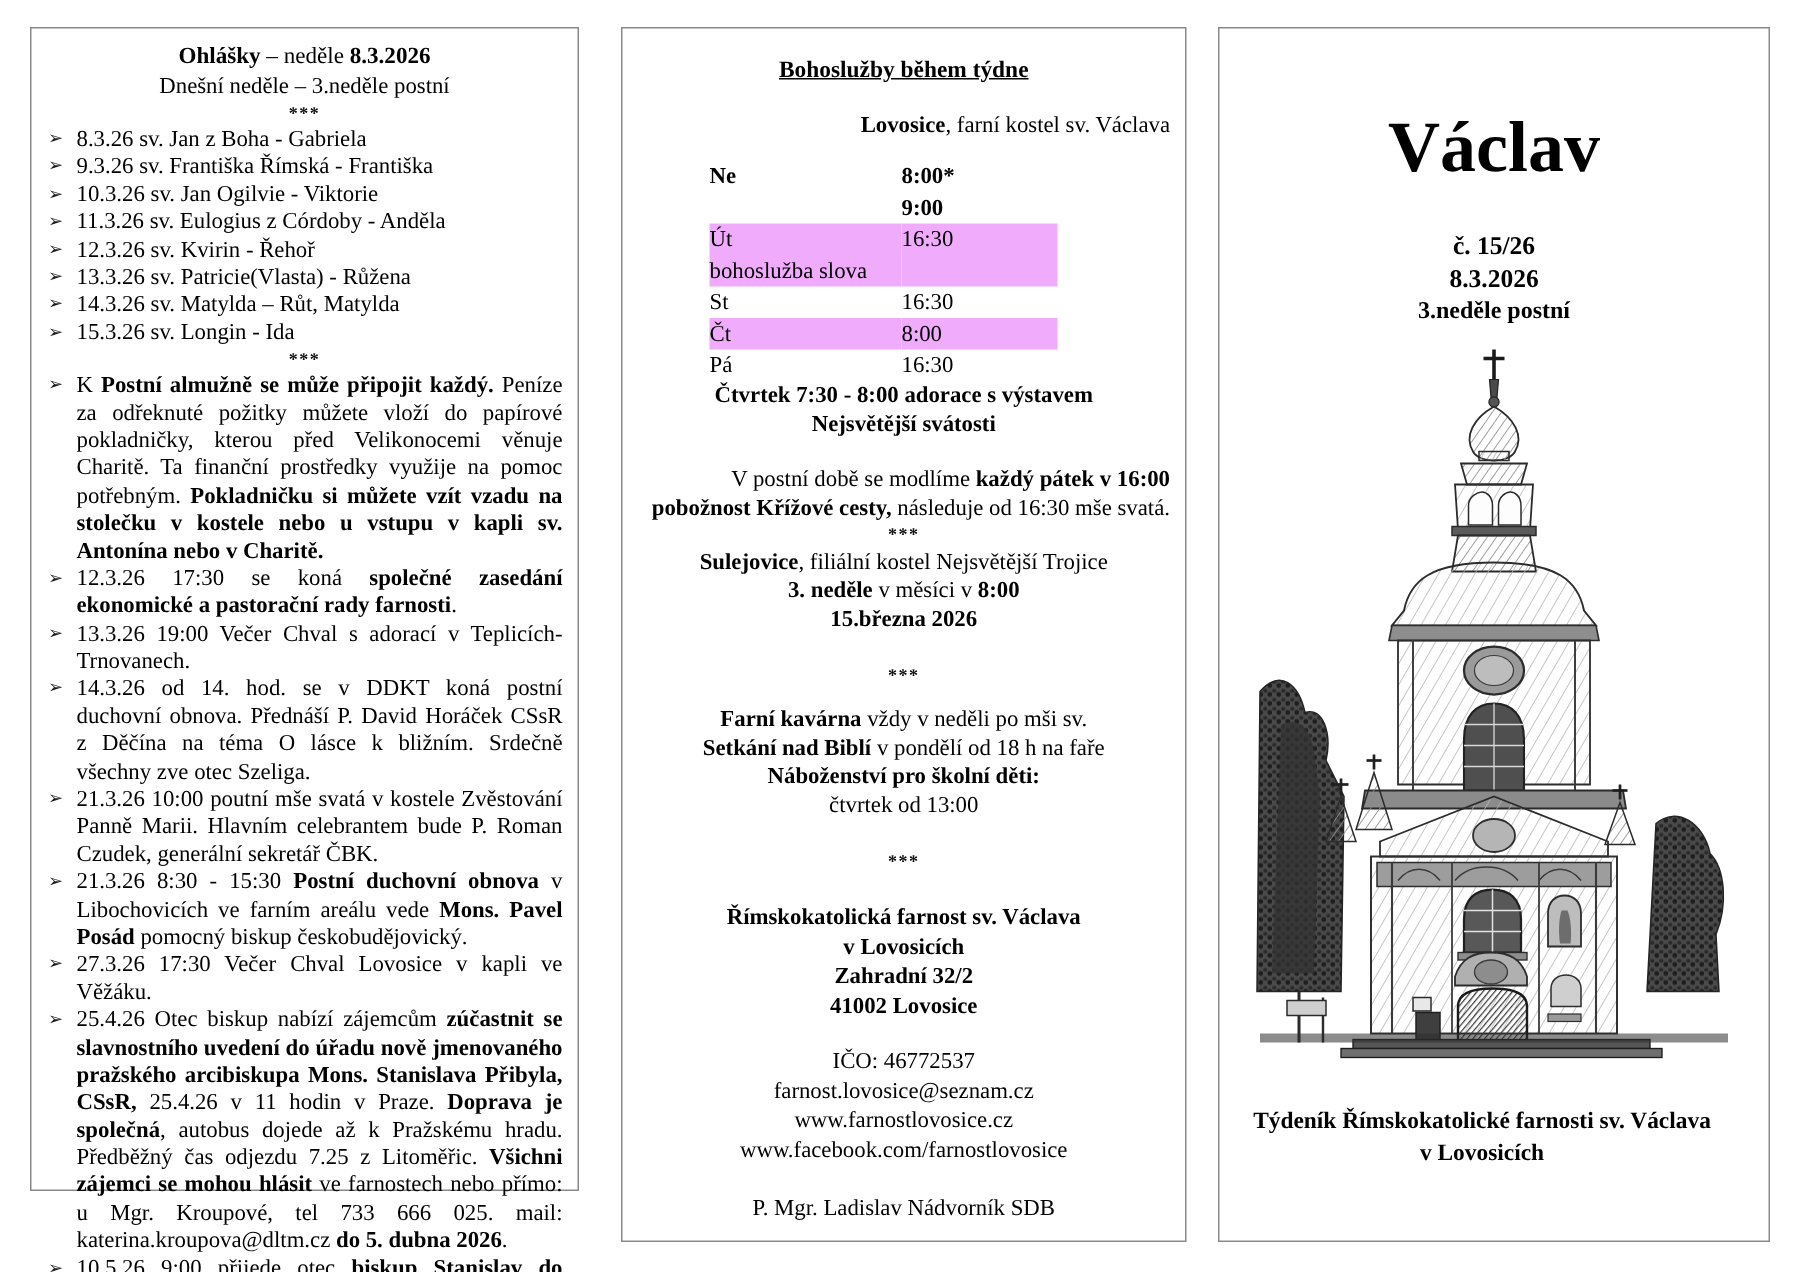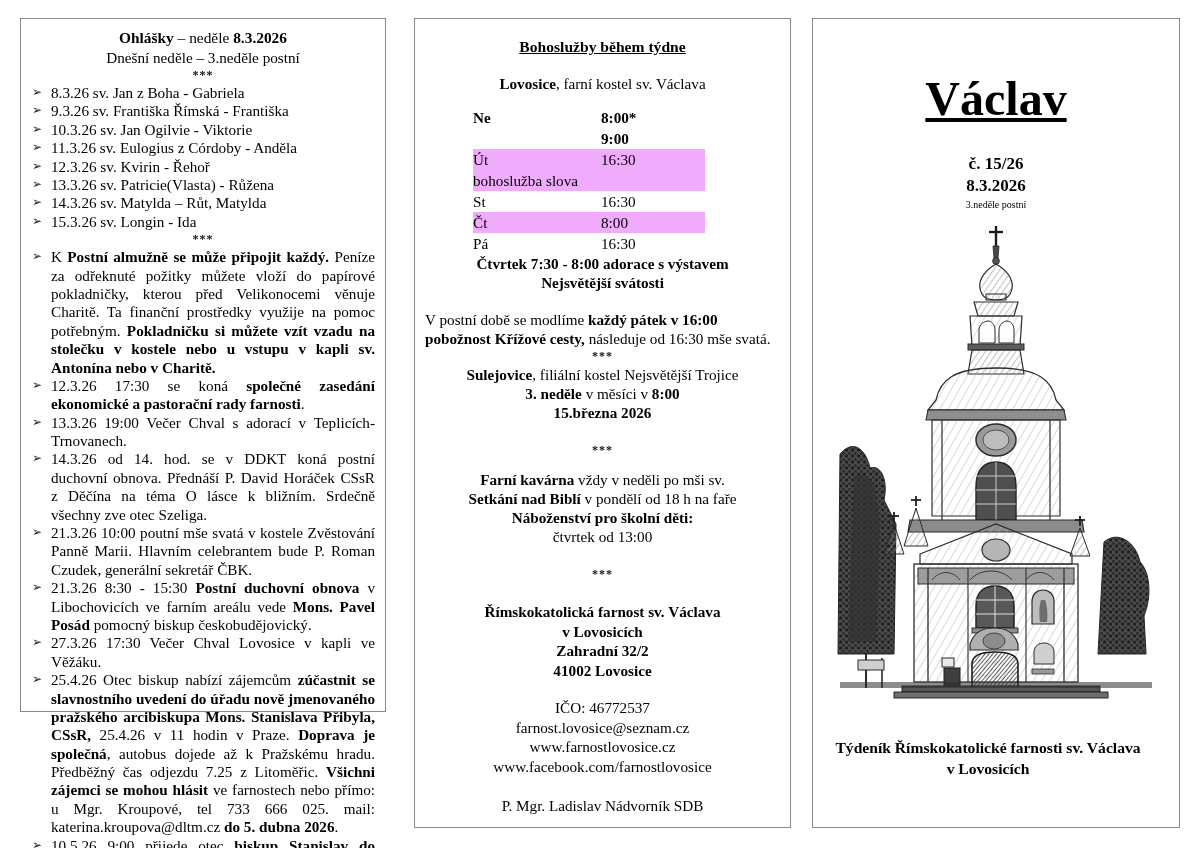--- a/index.html
+++ b/index.html
@@ -12,21 +12,21 @@
     overflow:hidden;
   }
   .page{position:relative;width:1200px;height:848px;}
 
   .col{
     position:absolute;
     border:1.5px solid #8a8a8a;
     box-sizing:border-box;
     background:#fff;
   }
-  #col-announcements{ left:20px;  top:18px; width:366px; height:694px; }
+  #col-announcements{ left:20px;  top:18px; width:366px; height:776px; }
   #col-services{     left:414px; top:18px; width:377px; height:810px; }
   #col-masthead{     left:812px; top:18px; width:368px; height:810px; }
 
   .inner{ padding:8px 10px 4px 10px; }
 
   
   .c1 { font-size:15.2px; line-height:1.21; }
   .c1 .title{ text-align:center; font-size:15.4px; margin:2px 0 0 0; }
   .c1 .title b{ font-weight:bold; }
   .c1 .subtitle{ text-align:center; font-size:15.2px; margin:1px 0 0 0;}
@@ -48,51 +48,51 @@
   .saints li{ white-space:nowrap; }
   .notices li{ text-align:justify; text-justify:inter-word; margin-bottom:0px; }
   .notices li:last-child{ margin-bottom:0; }
 
   
   .c2{ font-size:15.2px; line-height:1.25; }
   .c2 .hdr{
     text-align:center; font-weight:bold; font-size:15.6px;
     text-decoration:underline; margin:10px 0 0 0;
   }
-  .c2 .place{ text-align:center; margin:18px 0 0 0; font-size:15.2px;}
+  .c2 .place{ text-align:right; margin:18px 0 0 0; font-size:15.2px;}
   .c2 .place b{font-weight:bold;}
 
   table.sched{
     border-collapse:collapse;
     margin:14px 0 0 48px;
     width:232px;
     font-size:15.2px;
   }
   table.sched td{ padding:1px 0 1px 0; vertical-align:top; }
   table.sched td.day{ width:128px; }
   table.sched td.time{ width:104px; }
   table.sched tr.shade td{ background:#f0abfc; }
   table.sched tr.bold td{ font-weight:bold; }
 
   .c2 .block{ text-align:center; }
   .c2 .block.tight{ margin-top:0px;text-align:center; }
-  .c2 .para{ text-align:left; margin-top:18px; }
+  .c2 .para{ text-align:right; margin-top:18px; }
   .c2 b{ font-weight:bold; }
   .c2 .addr{ text-align:center; font-weight:bold; margin-top:22px; line-height:1.28; }
   .c2 .contact{ text-align:center; margin-top:18px; line-height:1.28; }
   .c2 .priest{ text-align:center; margin-top:20px; line-height:1.28; }
 
   
   .c3{ text-align:center; }
   .c3 .bigtitle{
     font-size:48px; font-weight:bold; letter-spacing:0px;
-    margin:48px 0 0 0; line-height:1;text-decoration:underline;
+    margin:48px 0 0 0; line-height:1;
   }
   .c3 .issue{ font-size:17px; font-weight:bold; margin-top:30px; line-height:1.32; }
-  .c3 .sunday{ font-size:10px; font-weight:normal; margin-top:1px;}
+  .c3 .sunday{ font-size:16px; font-weight:bold; margin-top:1px;}
   .c3 .footer{
     position:absolute; left:0; right:16px; bottom:60px;
     font-size:15.6px; font-weight:bold; line-height:1.3;
   }
   .church-wrap{
     margin-top:14px;
     height:480px;
     display:flex; align-items:flex-start; justify-content:center;
   }
   .church-wrap svg{ display:block; }

